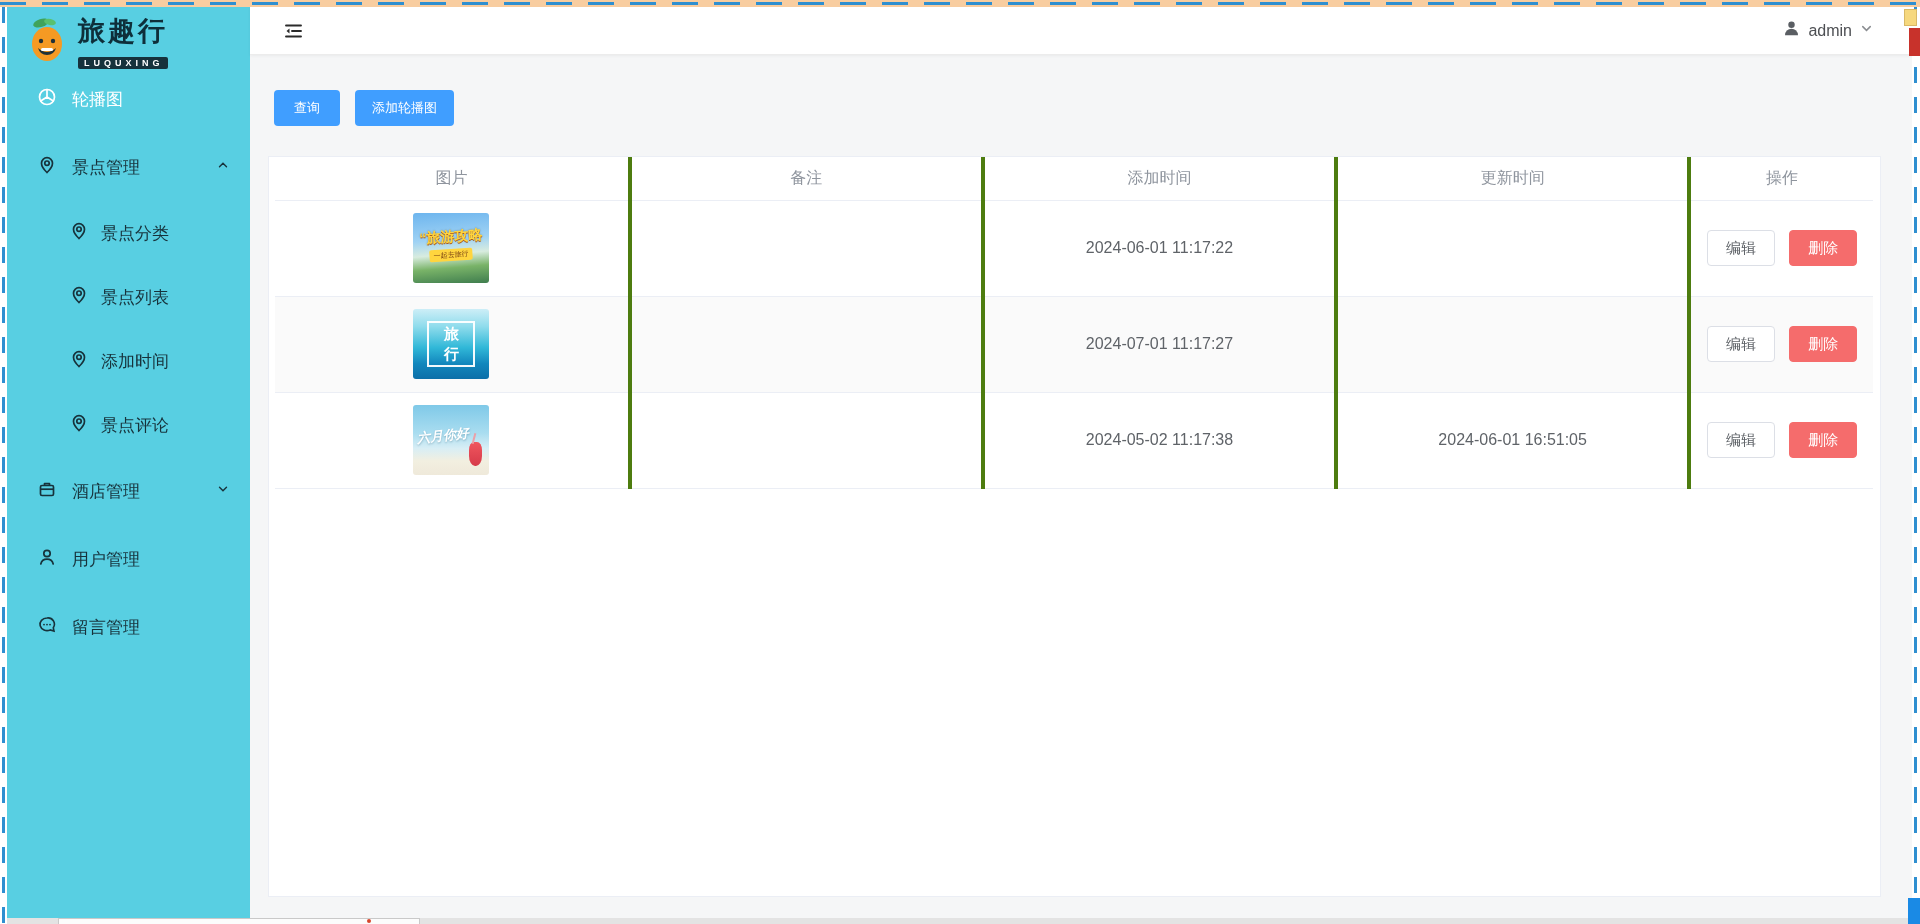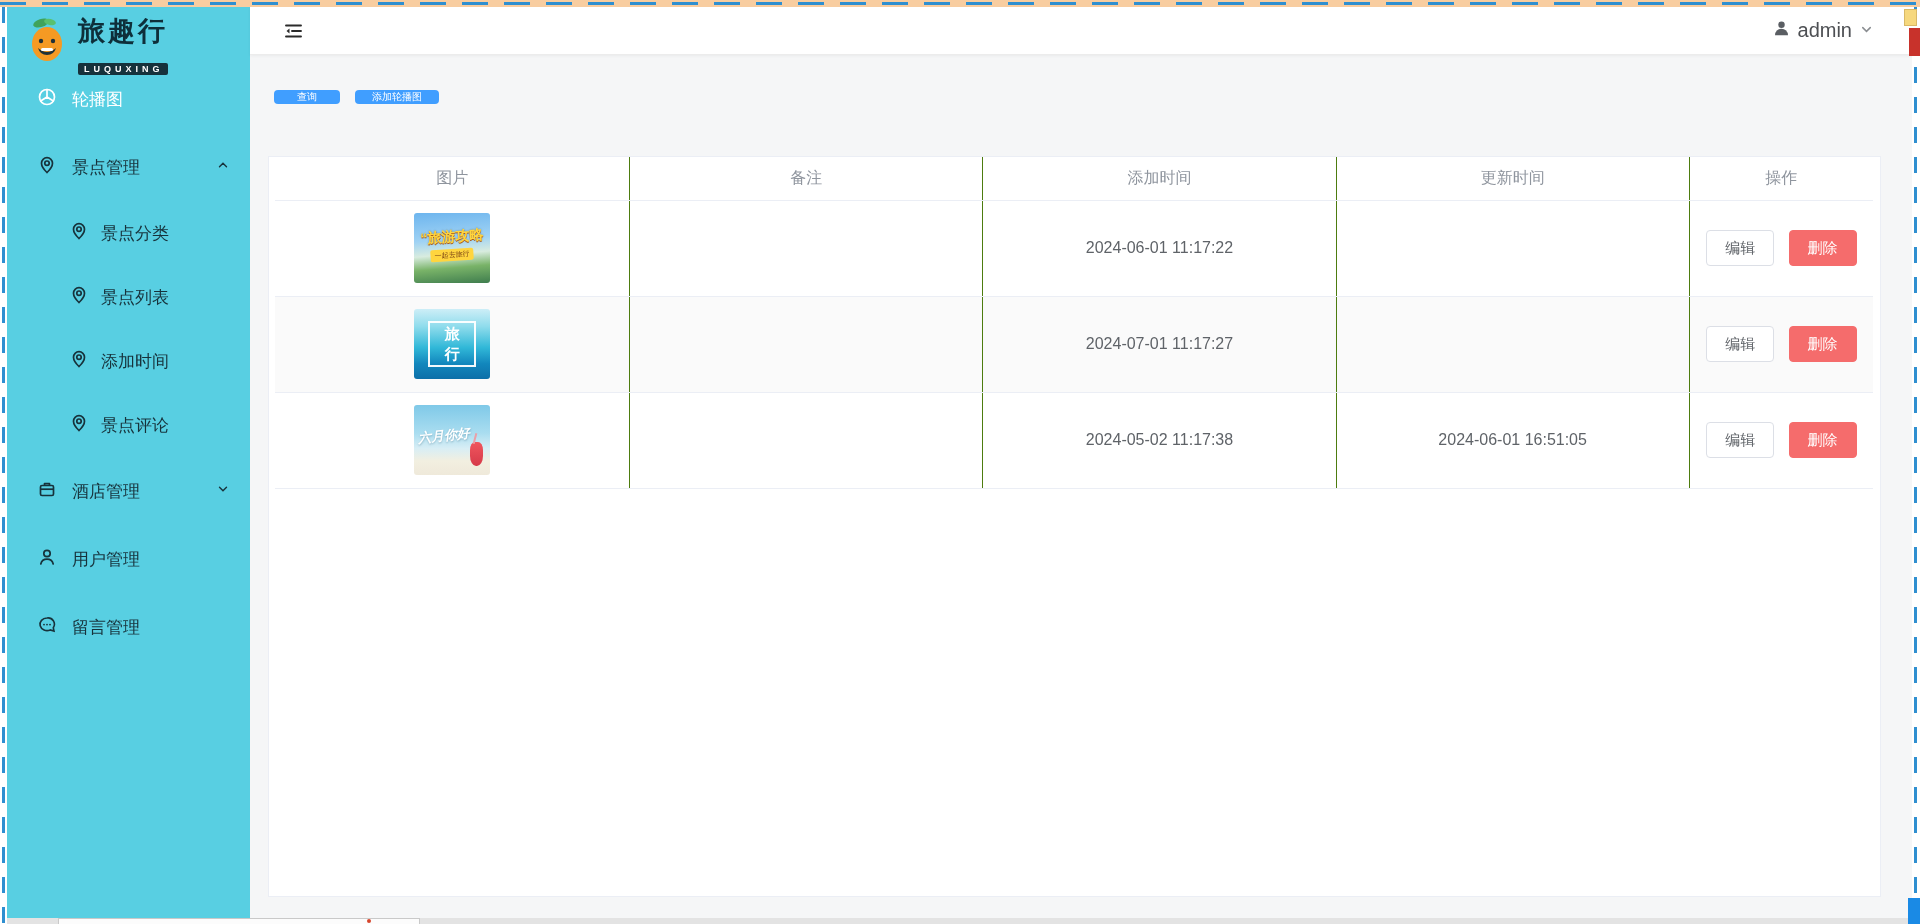--- a/index.html
+++ b/index.html
@@ -19,52 +19,52 @@
   .chip-red    { position:absolute; right:0; top:28px; width:11px; height:28px; background:#c8322b; z-index:12; }
   .chip-blue   { position:absolute; right:0; bottom:0; width:12px; height:26px; background:#1a8ae5; z-index:13; }
   .bottom-bar  { position:absolute; left:0; right:0; bottom:0; height:6px; background:#e3e3e3; z-index:10; }
   .bottom-window { position:absolute; left:58px; bottom:0; width:362px; height:6px; background:#fcfcfc; border:1px solid #c9c9c9; border-bottom:none; }
   .bottom-dot { position:absolute; left:367px; bottom:1px; width:4px; height:4px; background:#d6452c; border-radius:50%; z-index:11; }
 
   
   .sidebar { position:absolute; left:7px; top:7px; bottom:6px; width:243px; background:#58cfe2; z-index:2; }
   .logo { height:58px; padding:10px 0 0 20px; display:flex; gap:9px; align-items:flex-start; }
   .logo-title { font-size:27px; font-weight:bold; color:#0e2f3a; letter-spacing:3px; line-height:1.05; }
-  .logo-sub { margin-top:18px; background:#16323c; color:#fff; font-size:9px; font-weight:bold;
+  .logo-sub { margin-top:12px; background:#16323c; color:#fff; font-size:9px; font-weight:bold;
               letter-spacing:4px; padding:1px 4px 1px 6px; border-radius:2px; width:max-content; }
   .menu { margin-top:0; }
   .mi { position:relative; height:68px; display:flex; align-items:center; gap:15px;
         padding-left:30px; color:#17323b; font-size:17px; cursor:pointer; }
   .mi.sub { height:64px; padding-left:62px;gap:12px; }
   .mi.active { color:#fff; }
   .mi svg { flex:0 0 auto; }
   .mi .chev { position:absolute; right:20px; top:50%; transform:translateY(-50%); }
 
   
   .topbar { position:absolute; left:250px; top:7px; right:8px; height:48px; background:#fff;
             border-bottom:1px solid #ececec; box-shadow:0 1px 3px rgba(0,0,0,.05); z-index:3; }
   .fold { position:absolute; left:33px; top:14px; color:#2b2b2b; cursor:pointer; }
   .userbox { position:absolute; right:38px; top:0; height:100%; display:flex; align-items:center;
-             gap:7px; color:#4d4f53; font-size:20px; cursor:pointer; }
+             gap:7px; color:#4d4f53; font-size:16px; cursor:pointer; }
 
   
   .content { position:absolute; left:250px; top:55px; right:8px; bottom:6px; background:#f5f6f7; z-index:2; }
   .btn-primary { background:#409eff; color:#fff; border:none; border-radius:4px;
-                 font-size:10px; font-family:Liberation Mono, monospace; height:14px; padding:0 17px; cursor:pointer; }
+                 font-size:13px; font-family:Liberation Mono, monospace; height:36px; padding:0 17px; cursor:pointer; }
   .btn-query { position:absolute; left:24px; top:35px; min-width:66px; }
   .btn-add   { position:absolute; left:105px; top:35px; }
 
   .panel { position:absolute; left:18px; top:101px; right:31px; bottom:21px;
            background:#fff; border:1px solid #ebeef5; overflow:hidden; }
   table { width:calc(100% - 13px); margin:0 7px 0 6px; border-collapse:collapse; table-layout:fixed; }
   col.c1{width:22.2%} col.c2{width:22.1%} col.c3{width:22.1%} col.c4{width:22.1%} col.c5{width:11.5%}
   th { height:43px; font-size:16px; color:#8f959e; font-weight:500; text-align:center;
        border-bottom:1px solid #ebeef5; }
   td { height:96px; font-size:16px; color:#5f6368; text-align:center; border-bottom:1px solid #ebeef5; }
-  th:not(:last-child), td:not(:last-child) { border-right:1px solid #4d7c0f; }
+  th:not(:last-child), td:not(:last-child) { border-right:4px solid #4d7c0f; }
   tbody tr:nth-child(even) td { background:#fafafa; }
 
   
   .thumb { width:76px; height:70px; margin:0 auto; border-radius:3px; position:relative; overflow:hidden; }
   .t-guide { background:linear-gradient(175deg,#6db5ee 0%,#9fd2f4 38%,#d8ecdf 58%,#79b368 76%,#3f7d4e 100%); }
   .tg-title { position:absolute; top:15px; left:0; right:0; text-align:center; font-size:14px; font-weight:800;
               color:#ffd53e; transform:rotate(-4deg); text-shadow:0 1px 0 #a85b20,0 0 2px rgba(0,0,0,.35); white-space:nowrap; }
   .tg-sub { position:absolute; top:36px; left:50%; transform:translateX(-50%) rotate(-4deg);
             background:#ffd53e; color:#703812; font-size:7px; padding:1px 4px; border-radius:2px; white-space:nowrap; }
   .t-ocean { background:linear-gradient(180deg,#cdeef7 0%,#8fdcec 25%,#31b8d8 55%,#1287bd 78%,#0c6fa8 100%); }

